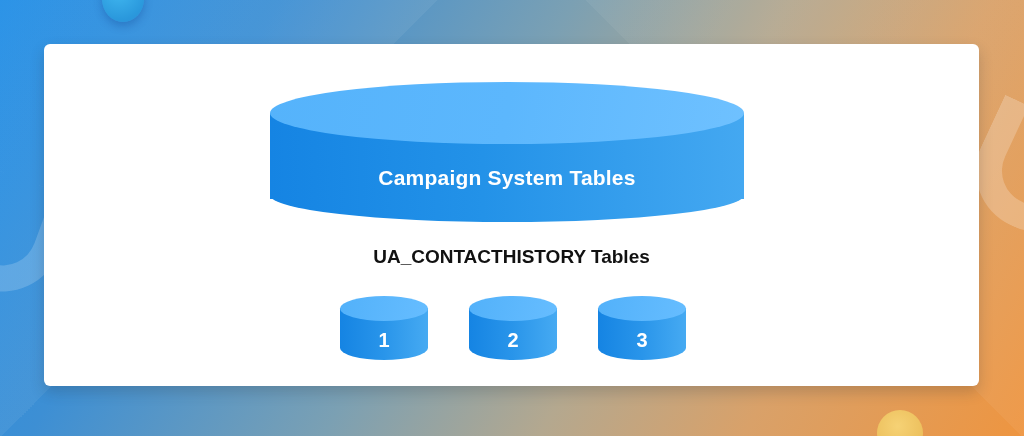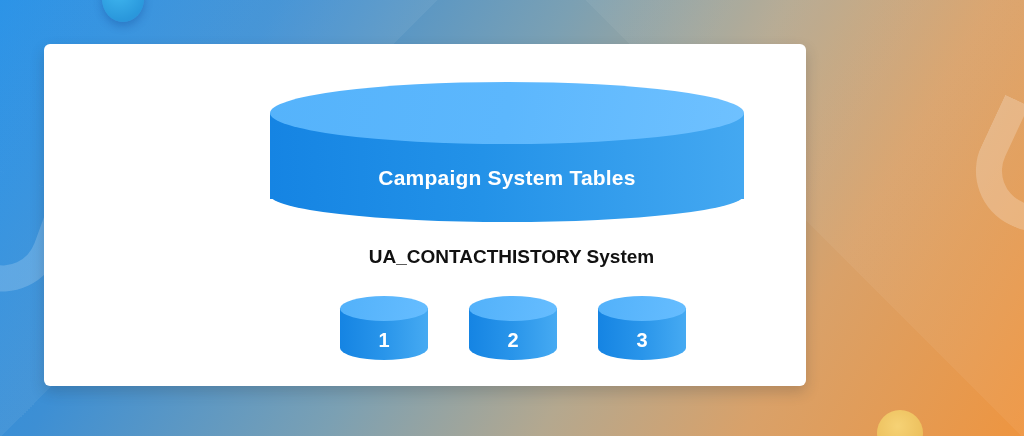--- a/index.html
+++ b/index.html
@@ -29,21 +29,21 @@
     }
     .deco-u {
       position: absolute; border: 26px solid rgba(255,255,255,0.18);
       border-top: none; border-radius: 0 0 60px 60px;
       width: 70px; height: 90px; transform: rotate(20deg);
     }
     .deco-left { left: -60px; top: 175px; }
     .deco-right { left: 975px; top: 115px; transform: rotate(25deg); border-color: rgba(255,255,255,0.22); }
 
     .card {
-      position: absolute; left: 44px; top: 44px; width: 762px; height: 342px;
+      position: absolute; left: 44px; top: 44px; width: 935px; height: 342px;
       background: #ffffff; border-radius: 6px;
       box-shadow: 0 6px 14px rgba(40,50,60,0.22);
     }
 
     
     .big-cyl { position: absolute; left: 226px; top: 38px; width: 474px; height: 140px; }
     .big-cyl .side {
       position: absolute; left: 0; top: 31px; width: 474px; height: 86px;
       background: linear-gradient(90deg, #1584e3 0%, #2392e8 45%, #44a8f1 100%);
     }
@@ -94,21 +94,21 @@
 <div class="deco-u deco-right"></div>
 
 <div class="card">
   <div class="big-cyl">
     <div class="side"></div>
     <div class="bottom"></div>
     <div class="top"></div>
     <div class="label">Campaign System Tables</div>
   </div>
 
-  <div class="mid-title">UA_CONTACTHISTORY System</div>
+  <div class="mid-title">UA_CONTACTHISTORY Tables</div>
 
   <div class="small-cyl" style="left:296px;">
     <div class="side"></div>
     <div class="bottom"></div>
     <div class="top"></div>
     <div class="num">1</div>
   </div>
 
   <div class="small-cyl" style="left:425px;">
     <div class="side"></div>

